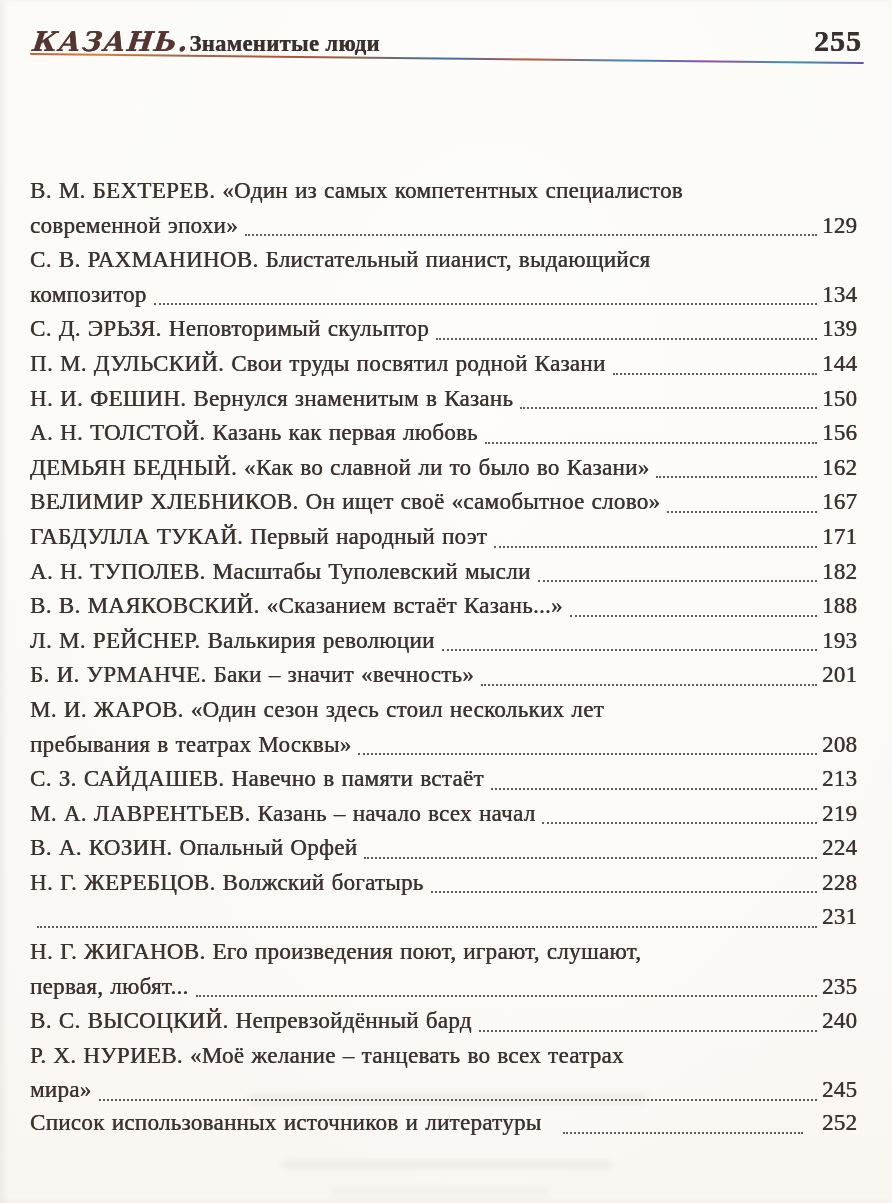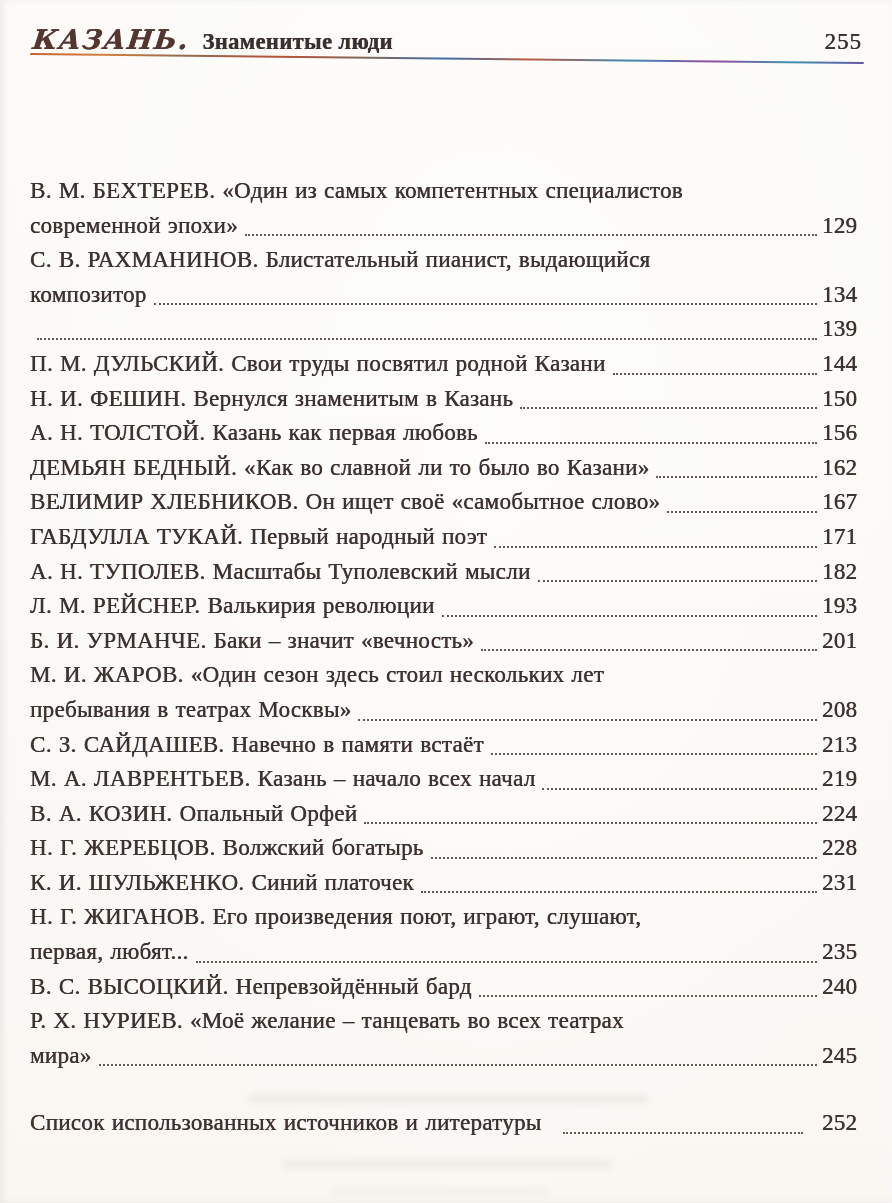--- a/index.html
+++ b/index.html
@@ -27,25 +27,25 @@
   }
   .logo{
     display:inline-block;
     font-family:"DejaVu Serif","Liberation Serif",serif;
     font-style:italic;font-weight:bold;
     font-size:27px;letter-spacing:1.6px;
     color:#543630;
     transform:skewX(-7deg);
   }
   .subtitle{
-    margin-left:13px;font-weight:bold;font-size:22.5px;
+    font-weight:bold;font-size:22.5px;
     letter-spacing:.4px;color:#39322c;
   }
   .pagenum{
-    margin-left:auto;font-weight:normal;font-size:23px;color:#38312b;letter-spacing:1px;
+    margin-left:auto;font-weight:bold;font-size:30px;color:#38312b;letter-spacing:1px;
   }
   .rule{
     position:absolute;top:53px;left:30px;right:28px;height:2.4px;border-radius:2px;
     transform:rotate(0.62deg);transform-origin:left center;
     background:linear-gradient(90deg,
       #c1542c 0%, #d0752d 9%, #8a5f45 18%, #b44129 30%, #7a5a46 40%,
       #2f63a4 50%, #b54c30 60%, #2e7fae 72%, #8c3f96 82%, #2f8aa4 91%, #5948a0 100%);
     opacity:.92;
   }
   
@@ -101,20 +101,21 @@
       <div class="entry">
         <div class="line"><span class="txt">С. В. РАХМАНИНОВ. Блистательный пианист, выдающийся</span></div>
         <div class="line last">
           <span class="txt">композитор</span>
           <span class="leader"></span>
           <span class="pg">134</span>
         </div>
       </div>
       <div class="entry">
         <div class="line last">
+          <span class="txt">С. Д. ЭРЬЗЯ. Неповторимый скульптор</span>
           <span class="leader"></span>
           <span class="pg">139</span>
         </div>
       </div>
       <div class="entry">
         <div class="line last">
           <span class="txt">П. М. ДУЛЬСКИЙ. Свои труды посвятил родной Казани</span>
           <span class="leader"></span>
           <span class="pg">144</span>
         </div>
@@ -156,20 +157,27 @@
       </div>
       <div class="entry">
         <div class="line last">
           <span class="txt">А. Н. ТУПОЛЕВ. Масштабы Туполевский мысли</span>
           <span class="leader"></span>
           <span class="pg">182</span>
         </div>
       </div>
       <div class="entry">
         <div class="line last">
+          <span class="txt">В. В. МАЯКОВСКИЙ. «Сказанием встаёт Казань...»</span>
+          <span class="leader"></span>
+          <span class="pg">188</span>
+        </div>
+      </div>
+      <div class="entry">
+        <div class="line last">
           <span class="txt">Л. М. РЕЙСНЕР. Валькирия революции</span>
           <span class="leader"></span>
           <span class="pg">193</span>
         </div>
       </div>
       <div class="entry">
         <div class="line last">
           <span class="txt">Б. И. УРМАНЧЕ. Баки – значит «вечность»</span>
           <span class="leader"></span>
           <span class="pg">201</span>
@@ -206,21 +214,20 @@
       </div>
       <div class="entry">
         <div class="line last">
           <span class="txt">Н. Г. ЖЕРЕБЦОВ. Волжский богатырь</span>
           <span class="leader"></span>
           <span class="pg">228</span>
         </div>
       </div>
       <div class="entry">
         <div class="line last">
-          <span class="txt">К. И. ШУЛЬЖЕНКО. Синий платочек</span>
           <span class="leader"></span>
           <span class="pg">231</span>
         </div>
       </div>
       <div class="entry">
         <div class="line"><span class="txt">Н. Г. ЖИГАНОВ. Его произведения поют, играют, слушают,</span></div>
         <div class="line last">
           <span class="txt">первая, любят...</span>
           <span class="leader"></span>
           <span class="pg">235</span>

